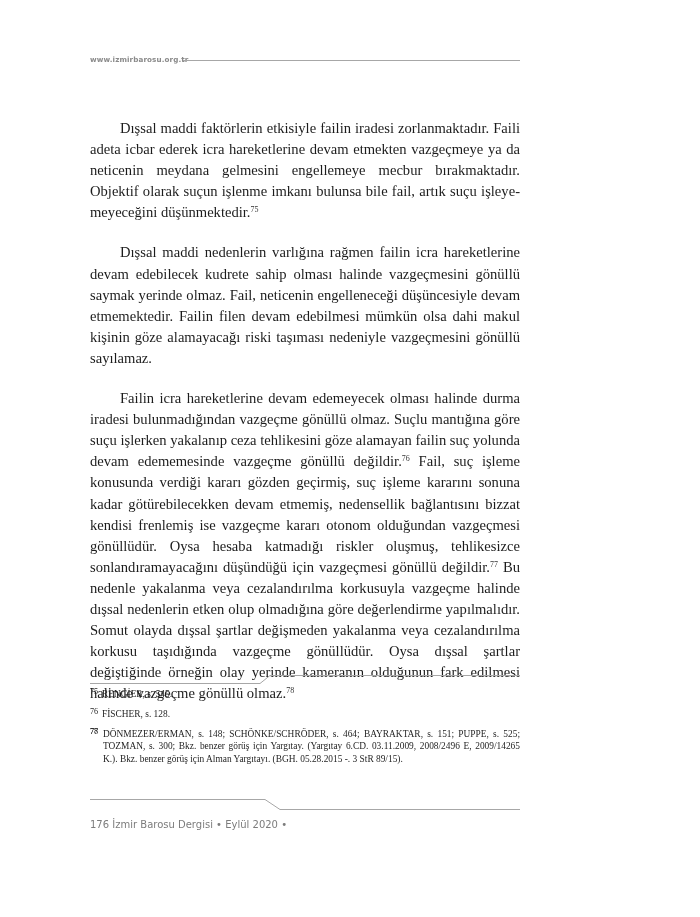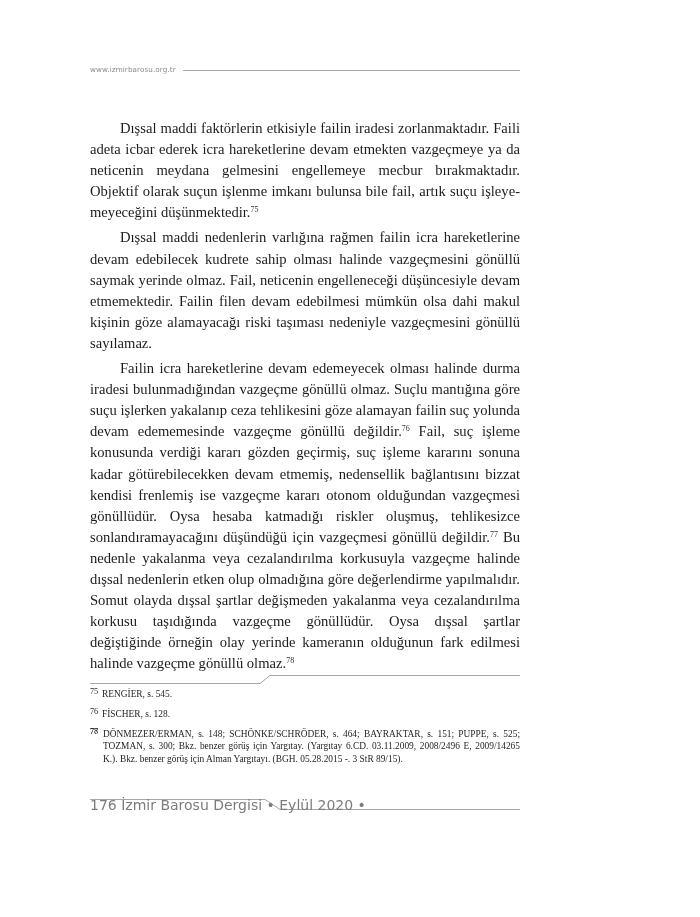--- a/index.html
+++ b/index.html
@@ -1,37 +1,37 @@
 <!DOCTYPE html>
 <html><head>
 <meta charset="utf-8">
 <style>
   html, body { margin: 0; padding: 0; background: #ffffff; }
   body { width: 700px; height: 917px; position: relative; overflow: hidden; }
   .page { position: absolute; left: 0; top: 0; width: 700px; height: 917px; background: #fff; }
 
-  .header { position: absolute; left: 90px; top: 63px; width: 430px; height: 14px; }
+  .header { position: absolute; left: 90px; top: 53px; width: 430px; height: 14px; font-weight: bold; }
   .header-url { position: absolute; left: 0; top: 0; font-family: "DejaVu Sans", sans-serif; font-size: 7.2px; color: #8a8a8a; letter-spacing: 0.1px; line-height: 14px; white-space: nowrap; }
   .header-rule { position: absolute; left: 93px; right: 0; top: 7px; height: 0; border-top: 1px solid #a7a7a7; }
 
   .body-text { position: absolute; left: 90px; top: 118px; width: 430px; font-family: "Liberation Serif", "DejaVu Serif", serif; font-size: 14.6px; line-height: 21.1px; color: #1c1c1c; }
   .para { margin: 0; text-align: justify; text-indent: 30px; hyphens: manual; }
-  .para + .para { margin-top: 4px; }
+  .para + .para { margin-top: 19px; }
   sup.fn { font-size: 8px; line-height: 0; vertical-align: 5px; color: #333; }
 
   .sep { position: absolute; left: 90px; top: 672px; width: 430px; height: 14px; }
 
   .footnotes { position: absolute; left: 90px; top: 688px; width: 430px; font-family: "Liberation Serif", "DejaVu Serif", serif; font-size: 9.4px; line-height: 12.4px; color: #1e1e1e; }
   .fnote { position: relative; padding-left: 13px; margin: 0 0 7.5px 0; text-align: justify; }
   .fnote .num { position: absolute; left: 0; top: -2px; font-size: 8.2px; }
   .fnote.short { padding-left: 12px; }
 
   .footer { position: absolute; left: 90px; top: 799px; width: 430px; height: 20px; }
   .footer svg { position: absolute; left: 0; top: 0; }
-  .footer-text { position: absolute; left: 0; top: 0; font-family: "DejaVu Sans", sans-serif; font-size: 14px; color: #7c7c7c; white-space: nowrap; line-height: 12px; }
+  .footer-text { position: absolute; left: 0; top: 20px; font-family: "DejaVu Sans", sans-serif; font-size: 10px; color: #7c7c7c; white-space: nowrap; line-height: 12px; }
 </style>
 </head>
 <body>
 
 <div class="page">
 
   <div class="header">
     <span class="header-url">www.izmirbarosu.org.tr</span>
     <div class="header-rule"></div>
   </div>

